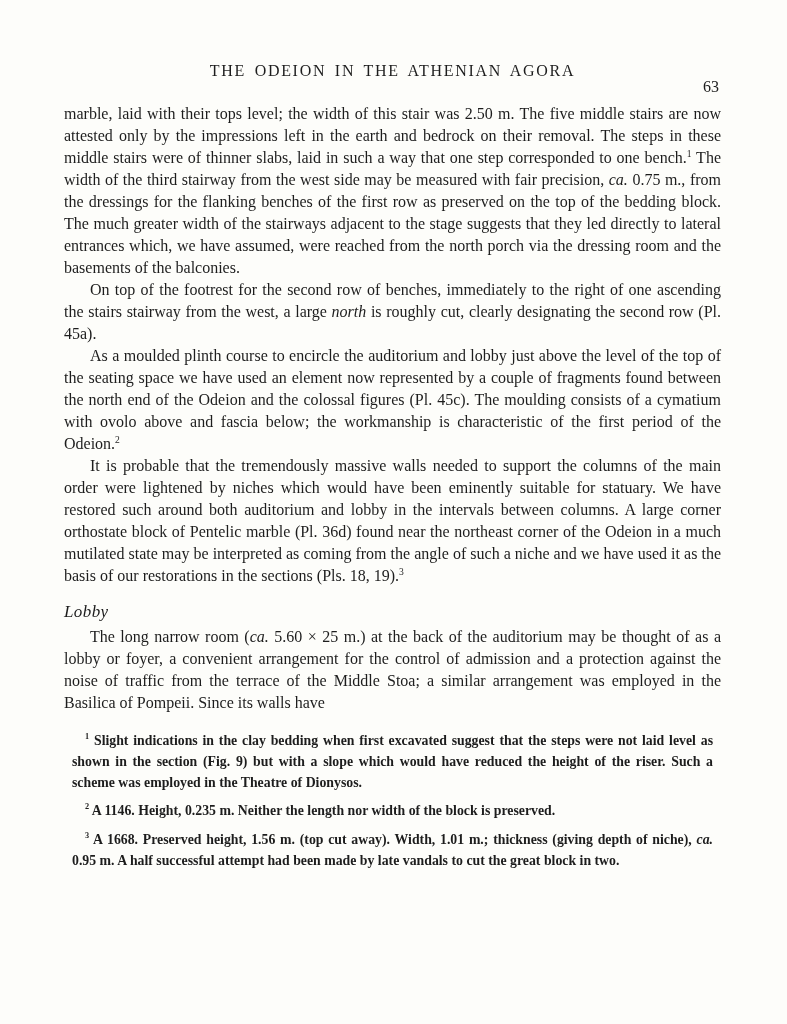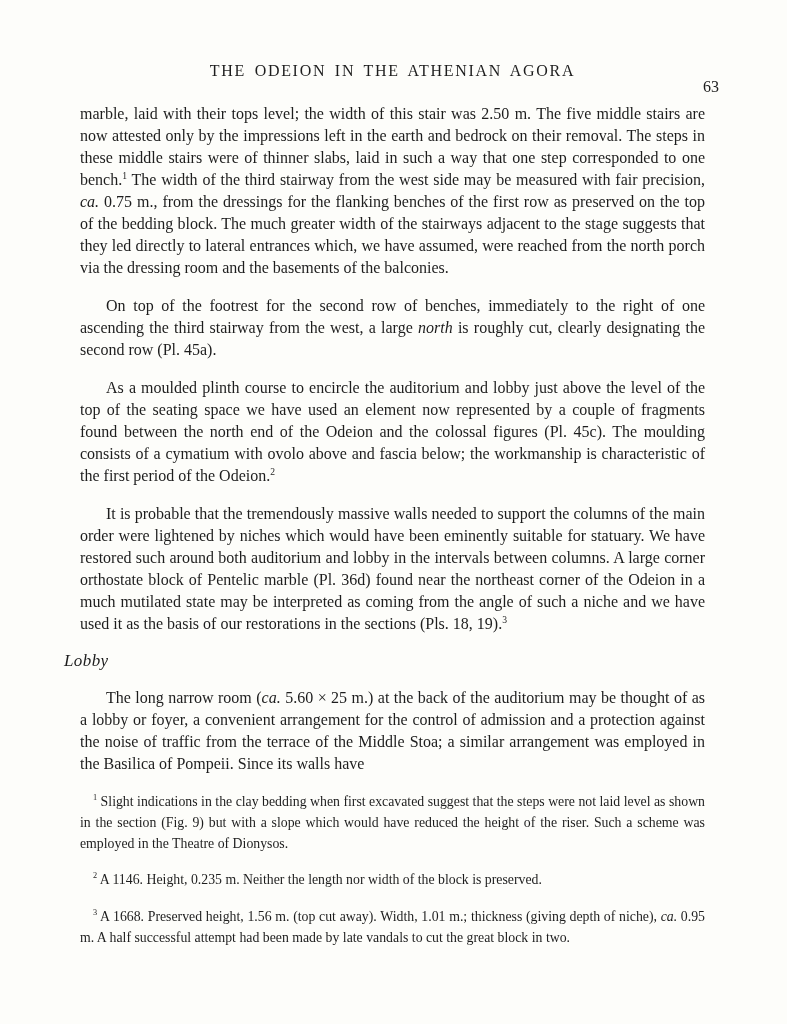--- a/index.html
+++ b/index.html
@@ -34,45 +34,46 @@
     white-space: nowrap;
   }
   .page-number {
     position: absolute;
     right: 2px;
     top: 0;
     font-size: 16px;
     margin-top: 16px;
   }
   .body-text p.body {
-    margin: 16px;
+    margin: 0;
     font-size: 16px;
     line-height: 22px;
     text-align: justify;
     text-indent: 26px;
   }
   .body-text p.body.no-indent {
     text-indent: 0;
   }
   .section-heading {
     font-size: 17px;
     font-weight: normal;
     font-style: italic;
     letter-spacing: 0.4px;
     margin: 15px 0 4px 0;
   }
   .footnotes {
     margin-top: 17px;
   }
   .footnotes p.footnote {
-    margin: 16px;
+    margin: 8px;
     font-size: 13.8px;
     line-height: 20.8px;
     text-align: justify;
     text-indent: 13px;
+    font-weight: bold;
   }
   sup {
     font-size: 0.6em;
     line-height: 0;
     vertical-align: super;
   }
   .it {
     font-style: italic;
   }
 </style>
@@ -81,21 +82,21 @@
 
 <div class="page">
 
   <div class="running-head">
     <h1 class="running-title">THE ODEION IN THE ATHENIAN AGORA</h1>
     <span class="page-number">63</span>
   </div>
 
   <div class="body-text">
     <p class="body no-indent"><span>marble, laid with their tops level; the width of this stair was 2.50 m. The five middle stairs are now attested only by the impressions left in the earth and bedrock on their removal. The steps in these middle stairs were of thinner slabs, laid in such a way that one step corresponded to one bench.</span><sup>1</sup><span> The width of the third stairway from the west side may be measured with fair precision, </span><span class="it">ca.</span><span> 0.75 m., from the dressings for the flanking benches of the first row as preserved on the top of the bedding block. The much greater width of the stairways adjacent to the stage suggests that they led directly to lateral entrances which, we have assumed, were reached from the north porch via the dressing room and the basements of the balconies.</span></p>
-    <p class="body"><span>On top of the footrest for the second row of benches, immediately to the right of one ascending the third stairway from the west, a large </span><span class="it">north</span><span> is roughly cut, clearly designating the second row (Pl. 45a).</span></p>
+    <p class="body"><span>On top of the footrest for the second row of benches, immediately to the right of one ascending the stairs stairway from the west, a large </span><span class="it">north</span><span> is roughly cut, clearly designating the second row (Pl. 45a).</span></p>
     <p class="body"><span>As a moulded plinth course to encircle the auditorium and lobby just above the level of the top of the seating space we have used an element now represented by a couple of fragments found between the north end of the Odeion and the colossal figures (Pl. 45c). The moulding consists of a cymatium with ovolo above and fascia below; the workmanship is characteristic of the first period of the Odeion.</span><sup>2</sup></p>
     <p class="body"><span>It is probable that the tremendously massive walls needed to support the columns of the main order were lightened by niches which would have been eminently suitable for statuary. We have restored such around both auditorium and lobby in the intervals between columns. A large corner orthostate block of Pentelic marble (Pl. 36d) found near the northeast corner of the Odeion in a much mutilated state may be interpreted as coming from the angle of such a niche and we have used it as the basis of our restorations in the sections (Pls. 18, 19).</span><sup>3</sup></p>
 
     <h2 class="section-heading">Lobby</h2>
 
     <p class="body"><span>The long narrow room (</span><span class="it">ca.</span><span> 5.60 × 25 m.) at the back of the auditorium may be thought of as a lobby or foyer, a convenient arrangement for the control of admission and a protection against the noise of traffic from the terrace of the Middle Stoa; a similar arrangement was employed in the Basilica of Pompeii. Since its walls have</span></p>
   </div>
 
   <div class="footnotes">
     <p class="footnote"><sup>1</sup><span> Slight indications in the clay bedding when first excavated suggest that the steps were not laid level as shown in the section (Fig. 9) but with a slope which would have reduced the height of the riser. Such a scheme was employed in the Theatre of Dionysos.</span></p>

